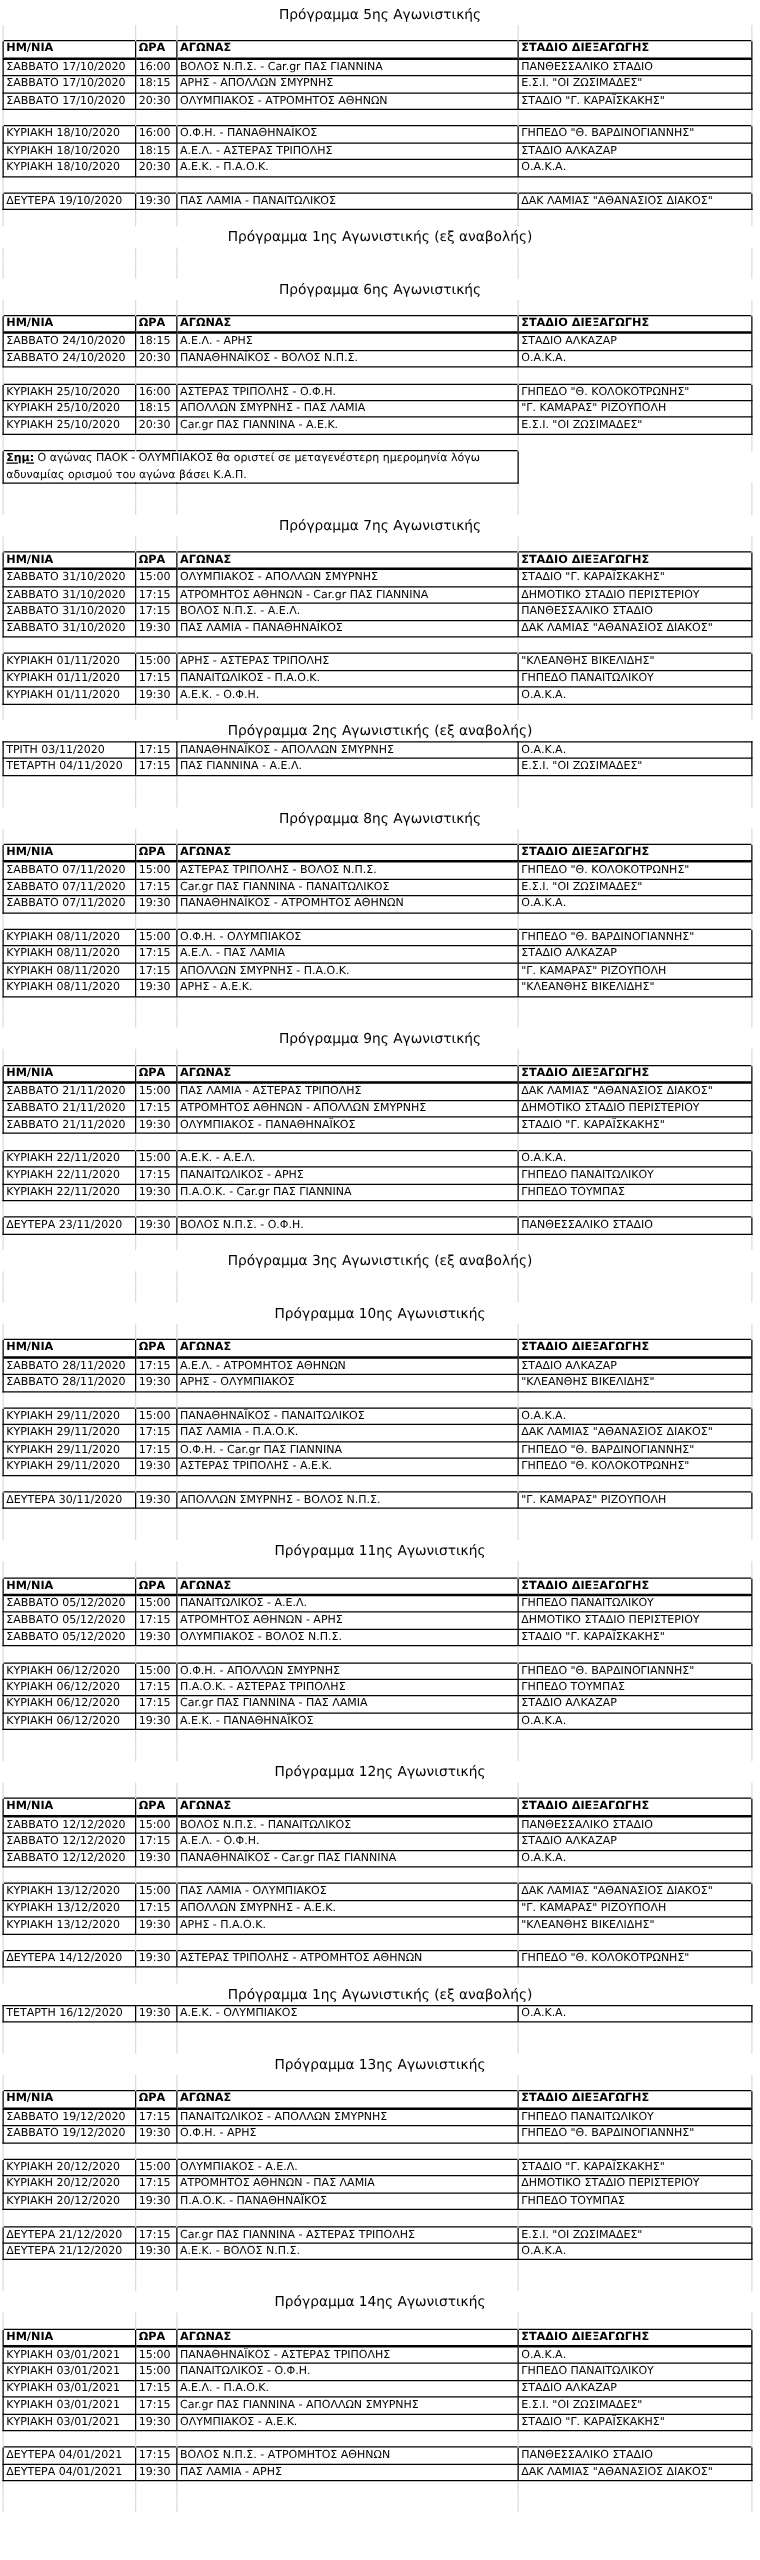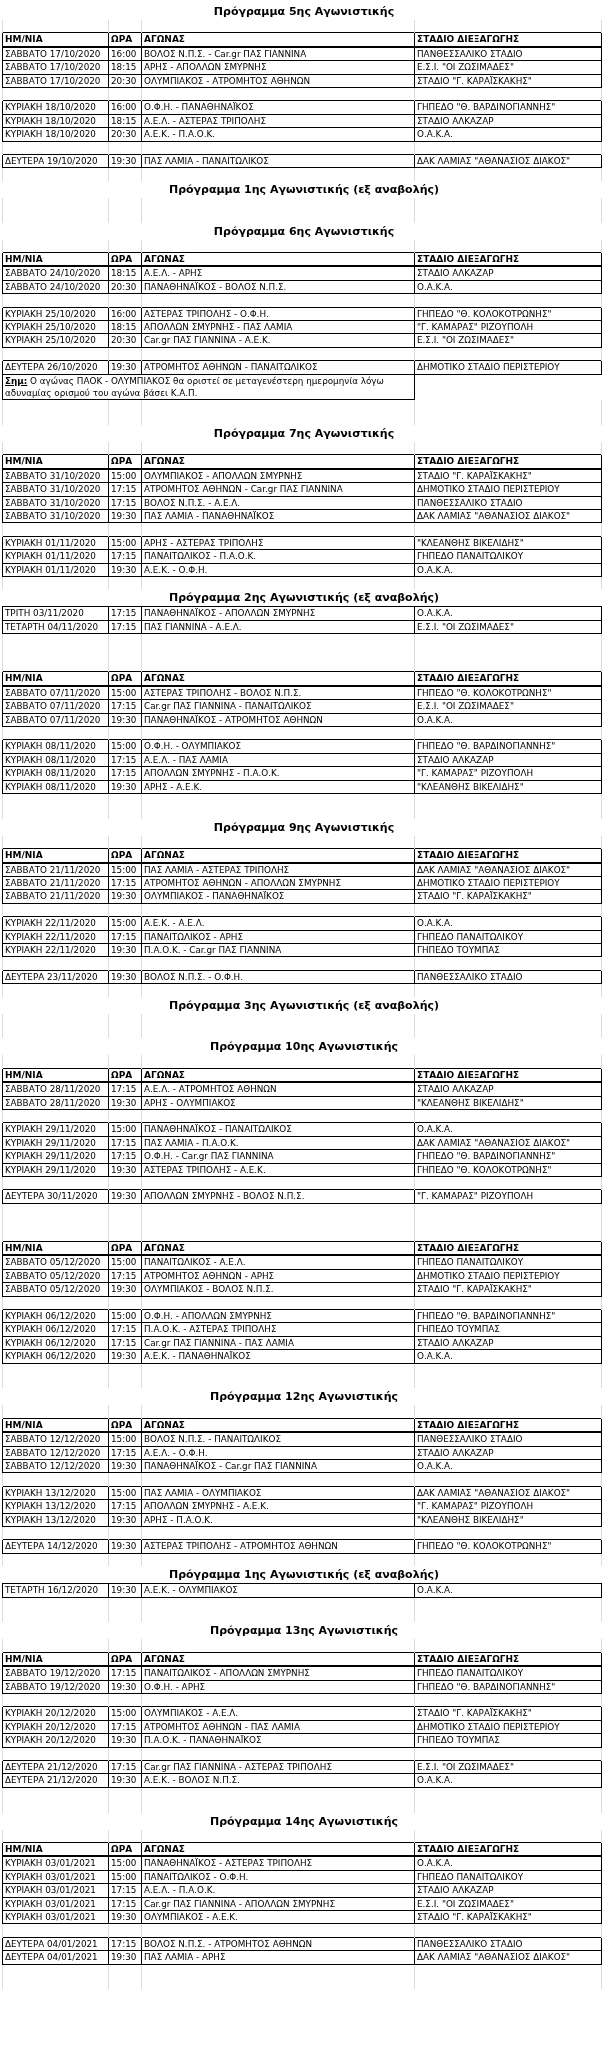--- a/index.html
+++ b/index.html
@@ -1,17 +1,17 @@
 <!DOCTYPE html>
 <html><head>
 <meta charset="utf-8">
 <style>
   html,body{margin:0;padding:0;background:#ffffff;}
   body{width:608px;padding-top:3px;font-family:"DejaVu Sans","Liberation Sans",sans-serif;color:#000;}
-  .title{height:17px;line-height:17px;font-size:11px;font-weight:bold;text-align:center;color:#000;}
+  .title{height:17px;line-height:17px;font-size:11px;font-weight:normal;text-align:center;color:#000;}
   table.tbl{border-collapse:collapse;table-layout:fixed;width:599px;margin-left:2px;padding-left:48px;}
   .tbl td,.tbl th{height:12.4px;line-height:12.4px;font-size:8.8px;padding:0 2px;white-space:nowrap;overflow:hidden;text-align:left;vertical-align:middle;color:#000;font-weight:normal;}
   tr.hdr th{font-weight:bold;font-size:9px;border:1px solid #000;border-bottom:2px solid #000;}
   tr.row td{border:1px solid #000;}
   tr.sp td{border-left:1px solid #dcdcdc;border-right:1px solid #dcdcdc;}
   tr.noteR td.noteC{border:1px solid #000;height:auto;white-space:normal;line-height:12.3px;}
   .noteL{font-weight:bold;text-decoration:underline;margin-top:36px;}
 </style>
 </head>
 <body>
@@ -179,26 +179,20 @@
           <td>20:30</td>
           <td>Car.gr ΠΑΣ ΓΙΑΝΝΙΝΑ - Α.Ε.Κ.</td>
           <td>Ε.Σ.Ι. "ΟΙ ΖΩΣΙΜΑΔΕΣ"</td>
         </tr>
         <tr class="sp">
           <td></td>
           <td></td>
           <td></td>
           <td></td>
         </tr>
-        <tr class="row">
-          <td>ΔΕΥΤΕΡΑ 26/10/2020</td>
-          <td>19:30</td>
-          <td>ΑΤΡΟΜΗΤΟΣ ΑΘΗΝΩΝ - ΠΑΝΑΙΤΩΛΙΚΟΣ</td>
-          <td>ΔΗΜΟΤΙΚΟ ΣΤΑΔΙΟ ΠΕΡΙΣΤΕΡΙΟΥ</td>
-        </tr>
         <tr class="noteR">
           <td class="noteC" colspan="3"><span class="noteL">Σημ:</span><span> Ο αγώνας ΠΑΟΚ - ΟΛΥΜΠΙΑΚΟΣ θα οριστεί σε μεταγενέστερη ημερομηνία λόγω αδυναμίας ορισμού του αγώνα βάσει Κ.Α.Π.</span></td>
           <td class=""></td>
         </tr>
         <tr class="sp">
           <td></td>
           <td></td>
           <td></td>
           <td></td>
         </tr>
@@ -315,20 +309,21 @@
           <td></td>
         </tr>
         <tr class="sp">
           <td></td>
           <td></td>
           <td></td>
           <td></td>
         </tr>
       </tbody>
     </table>
+    <div class="title">Πρόγραμμα 8ης Αγωνιστικής</div>
     <table class="tbl">
       <colgroup>
         <col style="width: 106px;">
         <col style="width: 33px;">
         <col style="width: 273px;">
         <col style="width: 187px;">
       </colgroup>
       <tbody>
         <tr class="sp">
           <td></td>
@@ -592,20 +587,21 @@
           <td></td>
         </tr>
         <tr class="sp">
           <td></td>
           <td></td>
           <td></td>
           <td></td>
         </tr>
       </tbody>
     </table>
+    <div class="title">Πρόγραμμα 11ης Αγωνιστικής</div>
     <table class="tbl">
       <colgroup>
         <col style="width: 106px;">
         <col style="width: 33px;">
         <col style="width: 273px;">
         <col style="width: 187px;">
       </colgroup>
       <tbody>
         <tr class="sp">
           <td></td>

